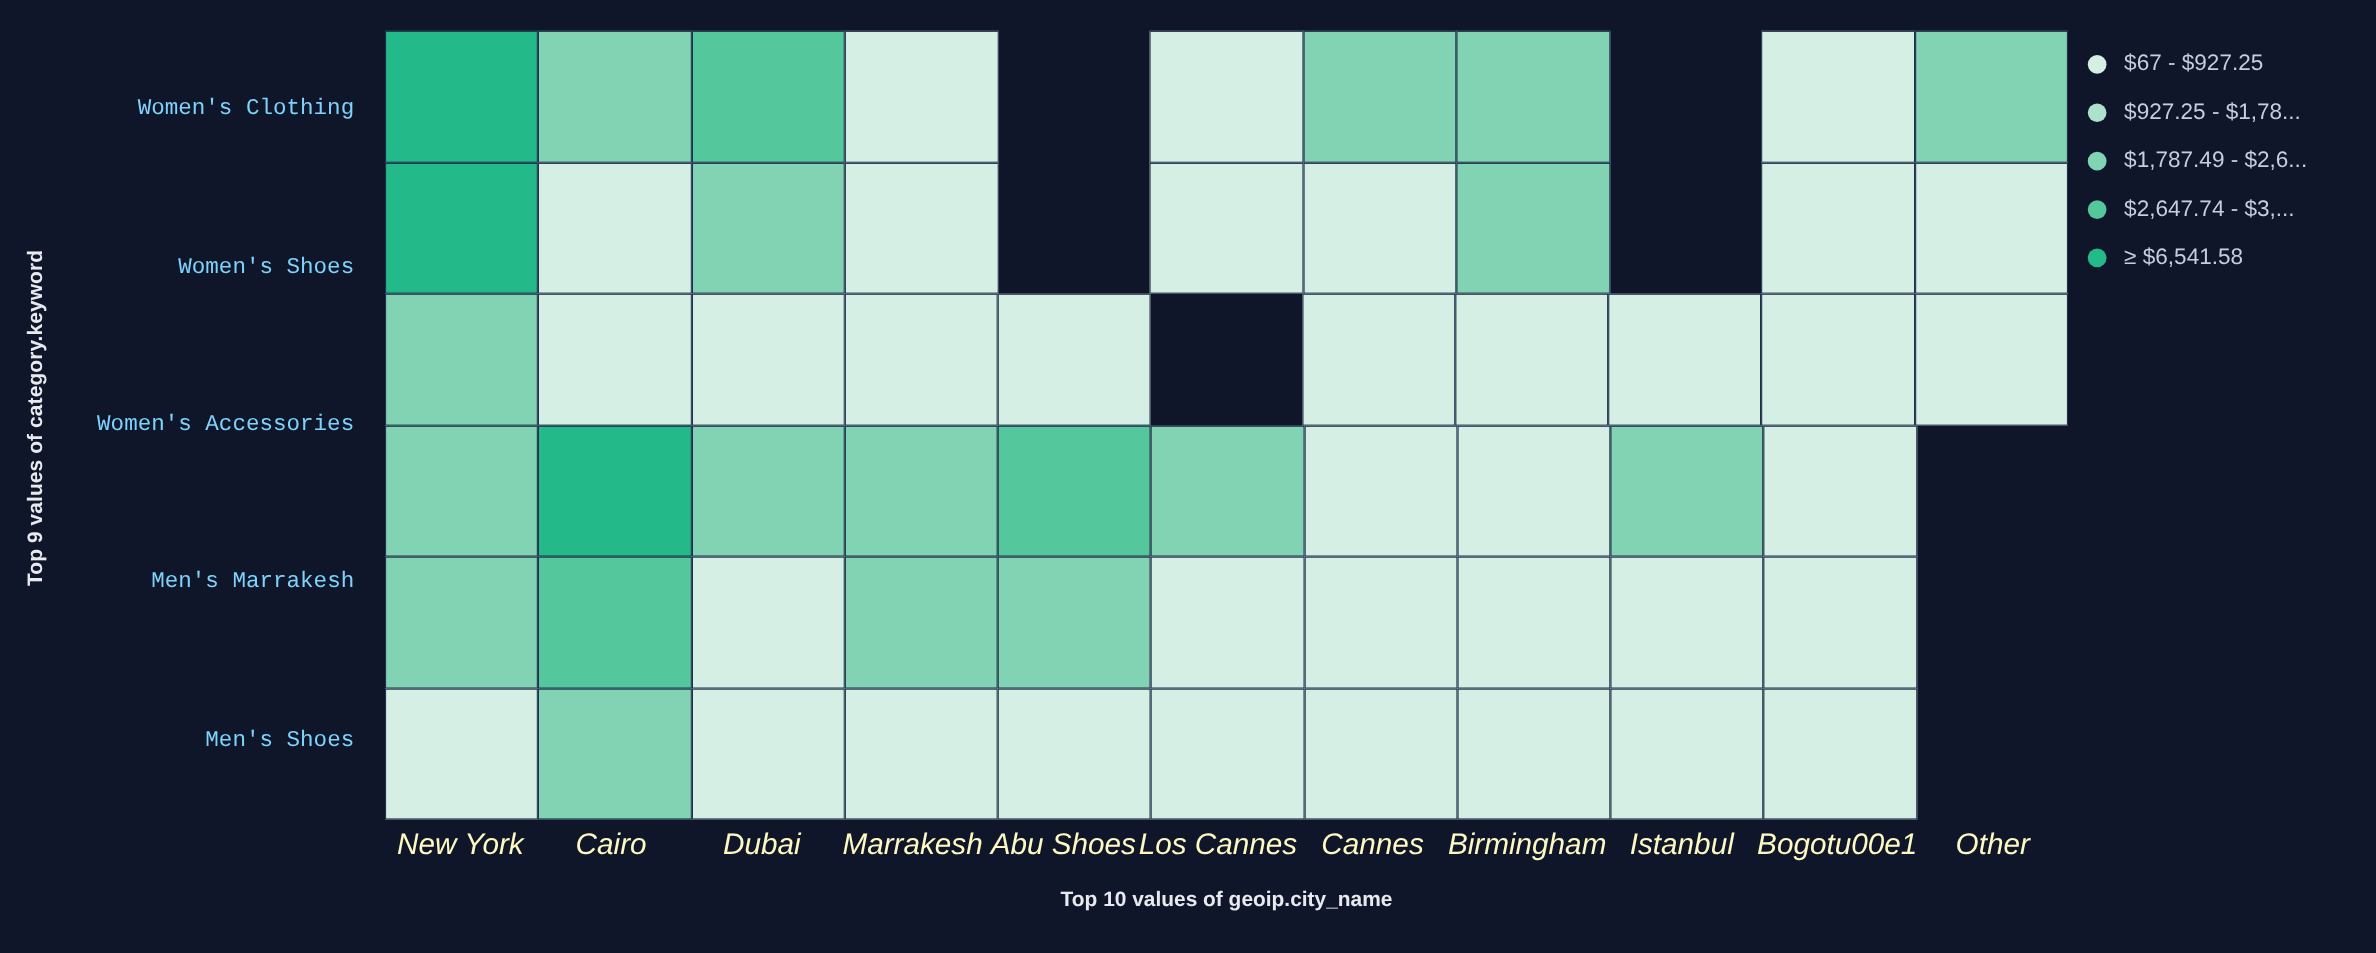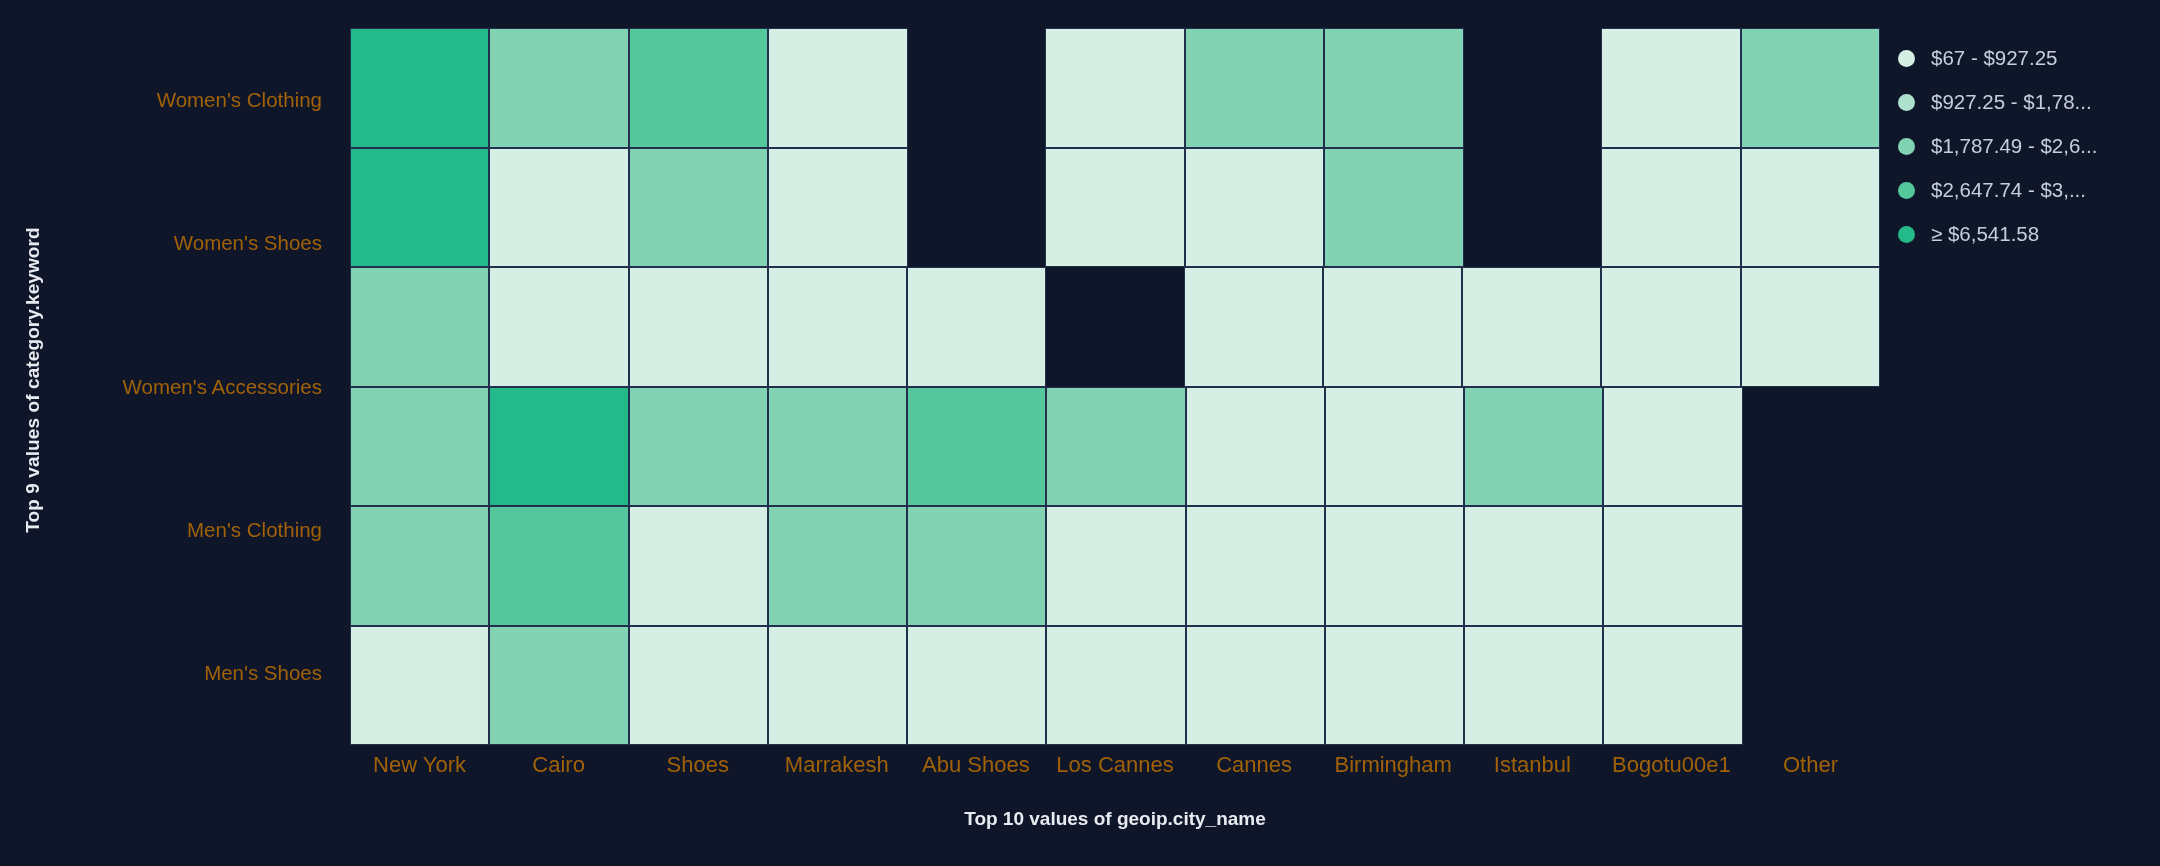--- a/index.html
+++ b/index.html
@@ -32,23 +32,24 @@
   #y-ticks{
     position:absolute;
     left:48px; top:28px;
     width:290px; height:717px;
     display:flex;flex-direction:column;
   }
   .y-tick{
     flex:1 1 0;
     display:flex;align-items:center;justify-content:flex-end;
     padding-right:16px;
-    color:#a16207;
+    color:#7dd3fc;
     font-size:20.5px;
     white-space:nowrap;
+    font-family:Liberation Mono, monospace;
   }
 
   
   #plot{
     position:absolute;
     left:350px; top:28px;
     width:1530px; height:717px;
     display:flex;flex-direction:column;
   }
   .hm-row{flex:1 1 0;display:flex;}
@@ -67,23 +68,24 @@
   
   #x-ticks{
     position:absolute;
     left:350px; top:752px;
     width:1530px; height:34px;
     display:flex;
   }
   .x-tick{
     flex:1 1 0;
     display:flex;align-items:flex-start;justify-content:center;
-    color:#a16207;
-    font-size:22px;
-    white-space:nowrap;
+    color:#fef9c3;
+    font-size:27px;
+    white-space:nowrap;
+    font-style:italic;
   }
 
   
   #x-axis-title{
     position:absolute;
     left:350px; top:808px;
     width:1530px;
     text-align:center;
     color:#e8eaf0;
     font-size:19px;font-weight:bold;
@@ -119,21 +121,21 @@
 <div id="viz">
 
   <div id="y-axis-title">
     <span>Top 9 values of category.keyword</span>
   </div>
 
   <div id="y-ticks">
       <div class="y-tick">Women's Clothing</div>
       <div class="y-tick">Women's Shoes</div>
       <div class="y-tick">Women's Accessories</div>
-      <div class="y-tick">Men's Clothing</div>
+      <div class="y-tick">Men's Marrakesh</div>
       <div class="y-tick">Men's Shoes</div>
     </div>
 
   <div id="plot">
       <div class="hm-row">
         <div class="hm-cell filled" style="background: rgb(35, 185, 137);"></div>
         <div class="hm-cell filled" style="background: rgb(129, 211, 179);"></div>
         <div class="hm-cell filled" style="background: rgb(84, 199, 156);"></div>
         <div class="hm-cell filled" style="background: rgb(213, 239, 228);"></div>
         <div class="hm-cell empty"></div>
@@ -207,21 +209,21 @@
         <div class="hm-cell filled" style="background: rgb(213, 239, 228);"></div>
         <div class="hm-cell filled" style="background: rgb(213, 239, 228);"></div>
         <div class="hm-cell filled" style="background: rgb(213, 239, 228);"></div>
         <div class="hm-cell empty"></div>
       </div>
     </div>
 
   <div id="x-ticks">
       <div class="x-tick">New York</div>
       <div class="x-tick">Cairo</div>
-      <div class="x-tick">Shoes</div>
+      <div class="x-tick">Dubai</div>
       <div class="x-tick">Marrakesh</div>
       <div class="x-tick">Abu Shoes</div>
       <div class="x-tick">Los Cannes</div>
       <div class="x-tick">Cannes</div>
       <div class="x-tick">Birmingham</div>
       <div class="x-tick">Istanbul</div>
       <div class="x-tick">Bogotu00e1</div>
       <div class="x-tick">Other</div>
     </div>
 

